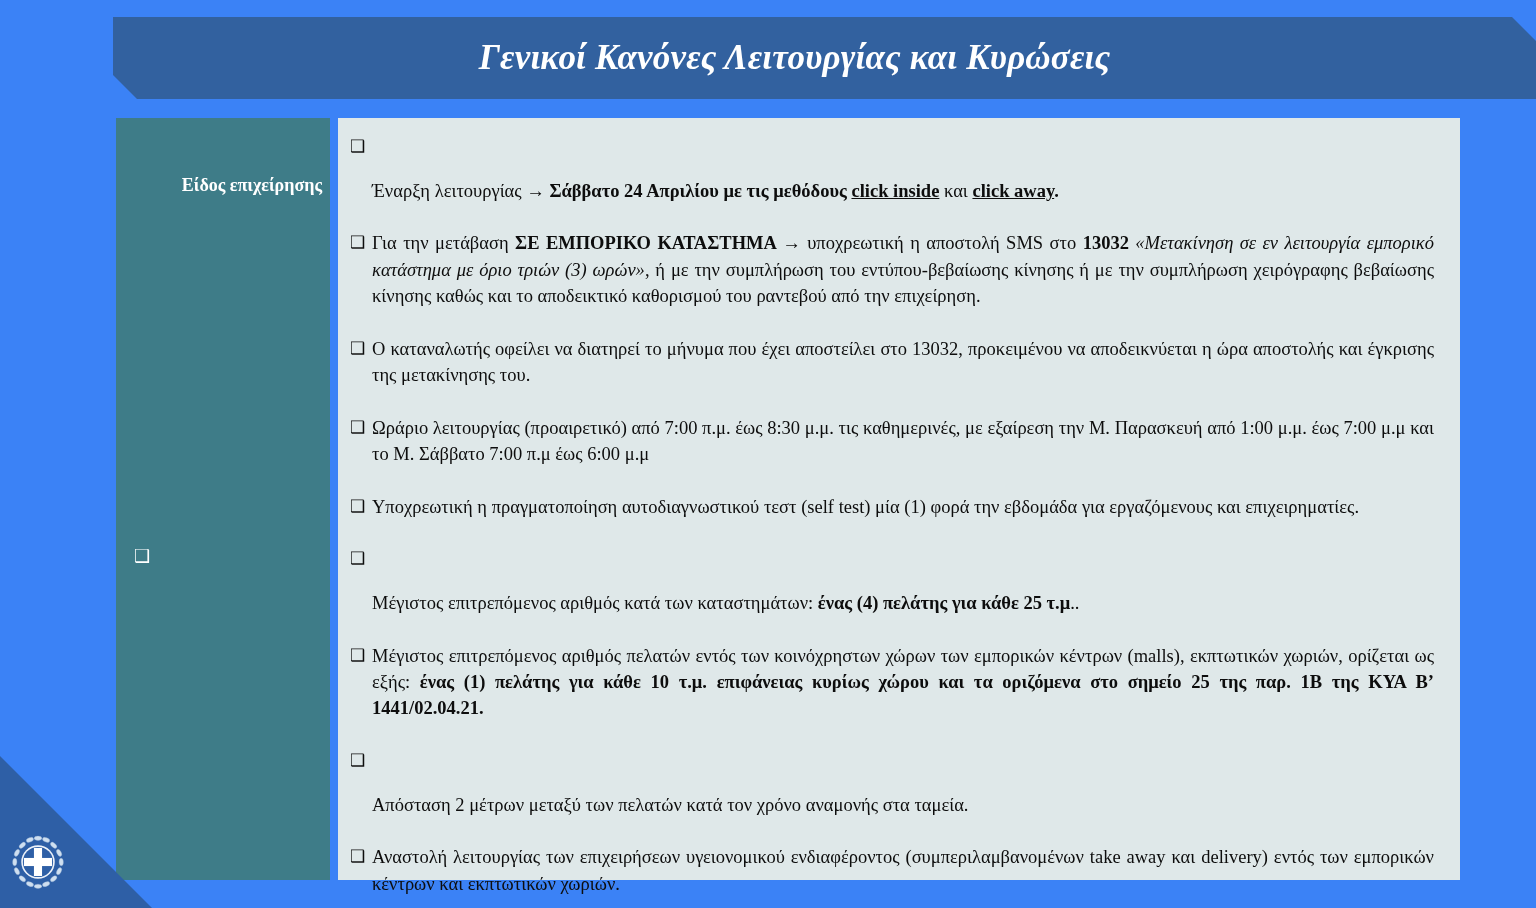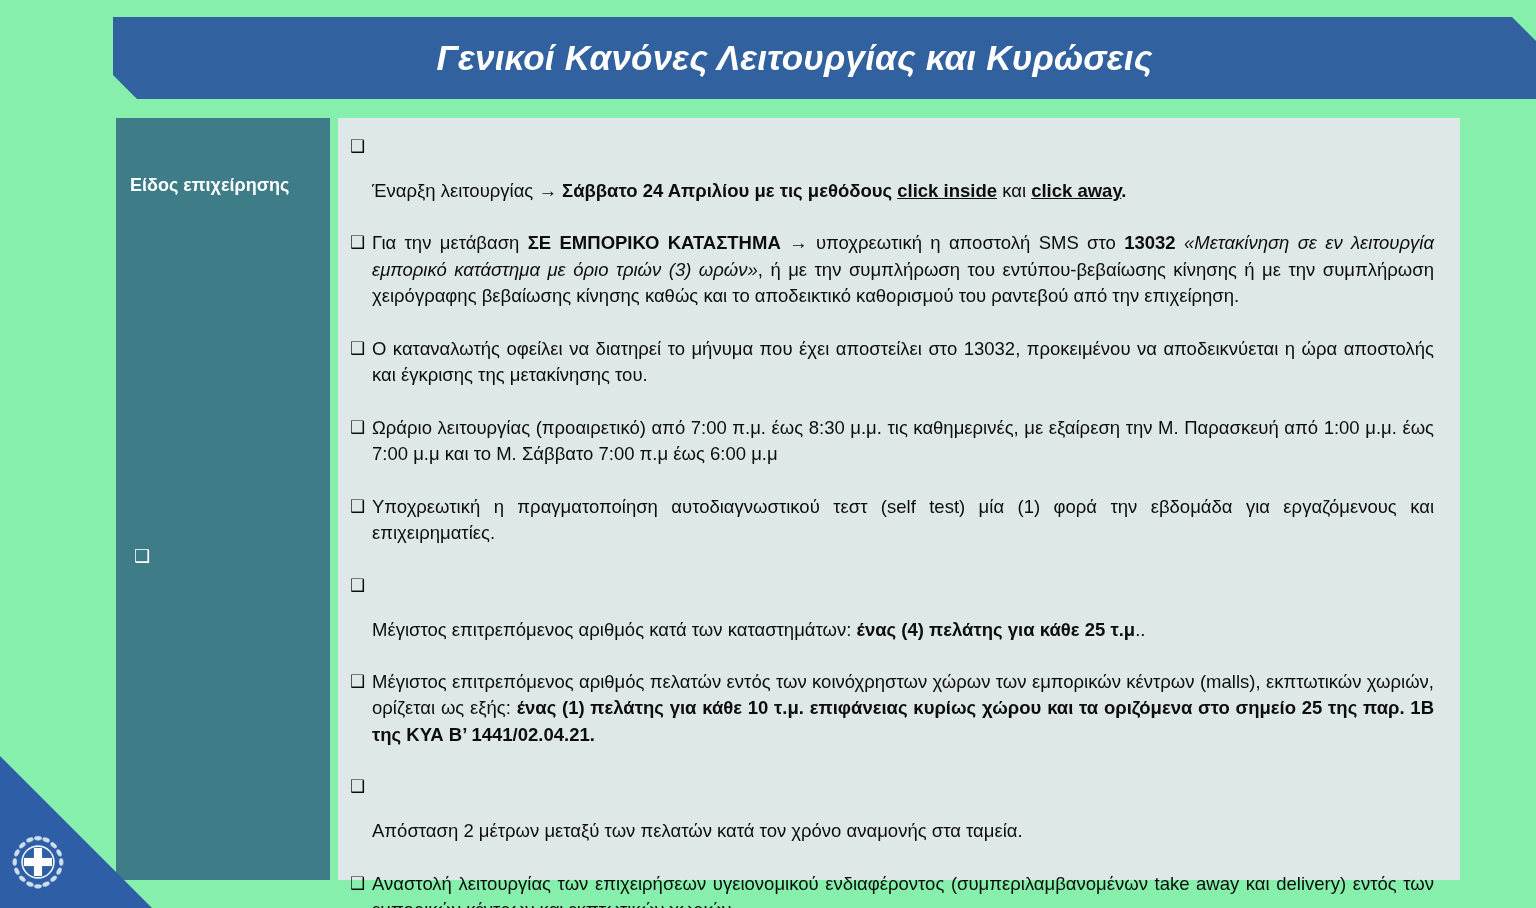--- a/index.html
+++ b/index.html
@@ -13,21 +13,22 @@
     height: 908px;
     position: relative;
     overflow: hidden;
     font-family: "Liberation Sans", "DejaVu Sans", sans-serif;
   }
 
   
   #slide {
     position: absolute;
     inset: 0;
-    background: #86efac;
+    background: #3b82f6;
+    font-family: Liberation Serif, serif;
   }
 
   
   .title-banner {
     position: absolute;
     left: 113px;
     top: 17px;
     width: 1423px;
     height: 82px;
     background: #32619F;
@@ -51,23 +52,23 @@
   
   .sidebar-header {
     position: absolute;
     left: 116px;
     top: 118px;
     width: 214px;
     height: 136px;
     background: #3E7C88;
     display: flex;
     align-items: center;
-    justify-content: flex-start;
-    box-sizing: border-box;
-    padding: 4px 14px;
+    justify-content: flex-end;
+    box-sizing: border-box;
+    padding: 4px 8px;
   }
   .sidebar-header-label {
     color: #ffffff;
     font-size: 18px;
     font-weight: bold;
     text-align: center;
     line-height: 1.2;
   }
 
   .sidebar-body {

